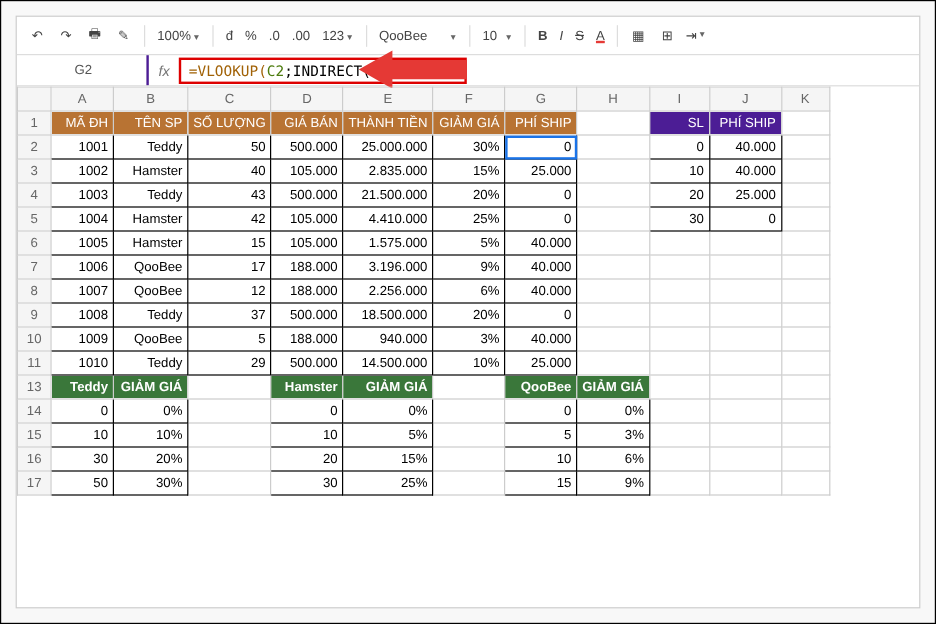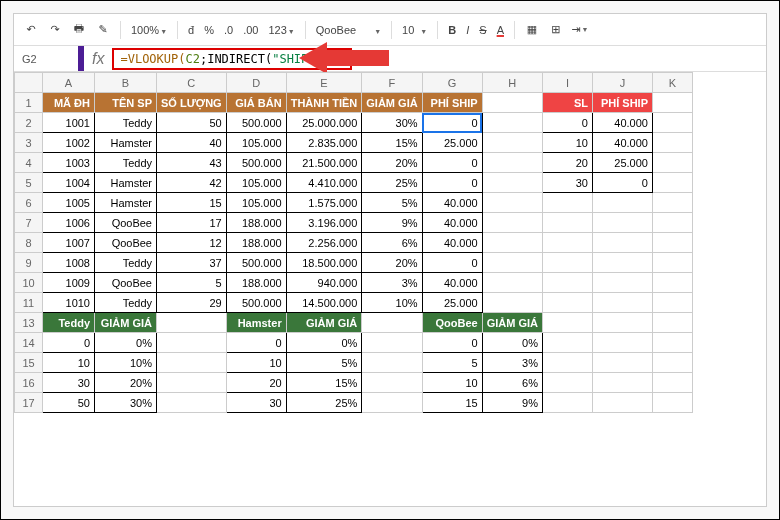--- a/index.html
+++ b/index.html
@@ -4,33 +4,33 @@
 <style>
 * { box-sizing: border-box; margin: 0; padding: 0; }
 body { font-family: Arial, sans-serif; font-size: 11px; background: #f8f8f8; width: 780px; height: 520px; overflow: hidden; border: 1px solid #000; }
 .outer { background: #fff; margin: 12px; border: 1px solid #ccc; height: 494px; }
 .toolbar { display: flex; align-items: center; padding: 4px 8px; gap: 6px; border-bottom: 1px solid #ddd; height: 32px; }
 .tb-btn { width: 18px; height: 18px; display: flex; align-items: center; justify-content: center; color: #444; cursor: pointer; }
 .tb-sep { width: 1px; height: 18px; background: #ddd; margin: 0 2px; }
 .tb-text { color: #444; font-size: 11px; padding: 0 2px; }
 .dropdown-arrow { font-size: 7px; color: #666; margin-left: 1px; }
 .formula-bar { display: flex; align-items: center; border-bottom: 1px solid #ddd; height: 26px; position: relative; }
-.cell-ref { width: 70px; padding: 0 8px; color: #555; border-right: 6px solid #4c1d95; height: 100%; display: flex; align-items: center; }
-.fx { padding: 0 8px; color: #777; font-style: italic; font-size: 16px; }
+.cell-ref { width: 70px; padding: 0 8px; color: #555; border-right: 2px solid #4c1d95; height: 100%; display: flex; align-items: center; margin-left: 40px; }
+.fx { padding: 0 8px; color: #777; font-style: italic; font-size: 12px; }
 .formula-input { flex: 1; position: relative; }
 .formula-box { border: 2px solid #d00; padding: 2px 6px; display: inline-block; font-family: monospace; font-size: 12px; }
 .arrow-container { position: absolute; left: 285px; top: -6px; }
 .grid-container { overflow: auto; height: calc(100% - 58px); position: relative; }
 table.grid { border-collapse: collapse; table-layout: fixed; }
 .grid th, .grid td { border: 1px solid #ccc; height: 20px; padding: 0 4px; font-size: 11px; text-align: right; white-space: nowrap; overflow: hidden; }
 .grid th { background: #f5f5f5; color: #666; font-weight: normal; text-align: center; }
 .grid th.rowh { width: 28px; text-align: center; }
 .grid .colh { text-align: center; }
-.hdr-orange { background: #b87333; color: #fff; font-weight: bold; text-align: center; }
-.hdr-purple { background: #ef4444; color: #fff; font-weight: bold; text-align: center; }
+.hdr-orange { background: #b87333; color: #fff; font-weight: normal; text-align: center; }
+.hdr-purple { background: #4c1d95; color: #fff; font-weight: normal; text-align: center; }
 .hdr-green { background: #3a773a; color: #fff; font-weight: bold; text-align: center; }
 .data-cell { background: #fff; border: 1px solid #000 !important; }
 .text-left { text-align: right; }
 .selected { outline: 2px solid #1a73e8; outline-offset: -2px; }
 .bold { font-weight: bold; }
 .underline-a { text-decoration: underline; text-decoration-color: #e53935; text-decoration-thickness: 2px; }
 svg.arrow { width: 90px; height: 36px; }
 </style>
 </head>
 <body>

